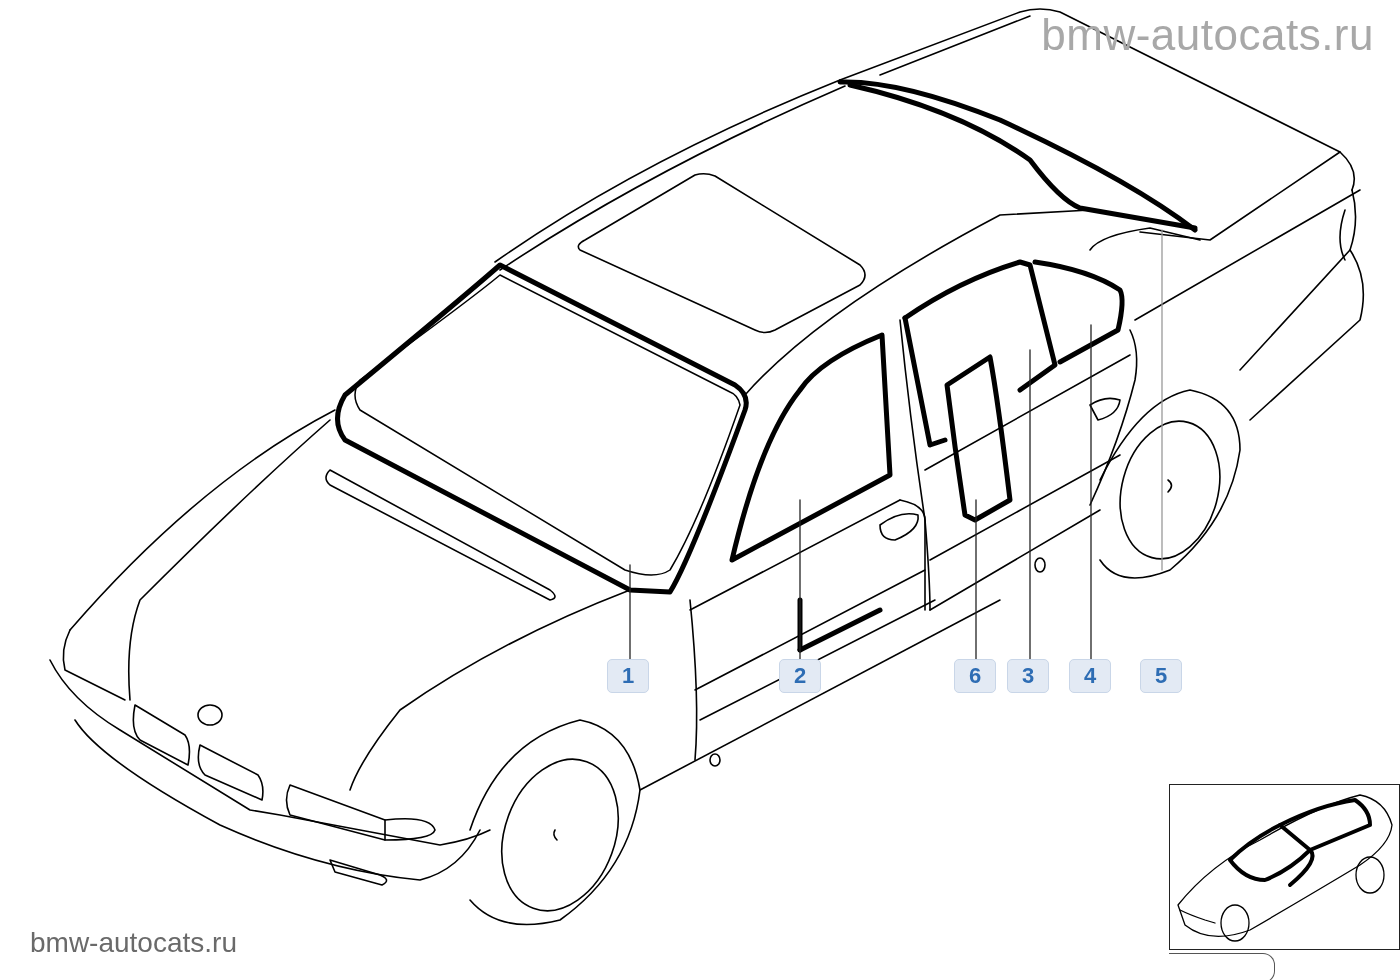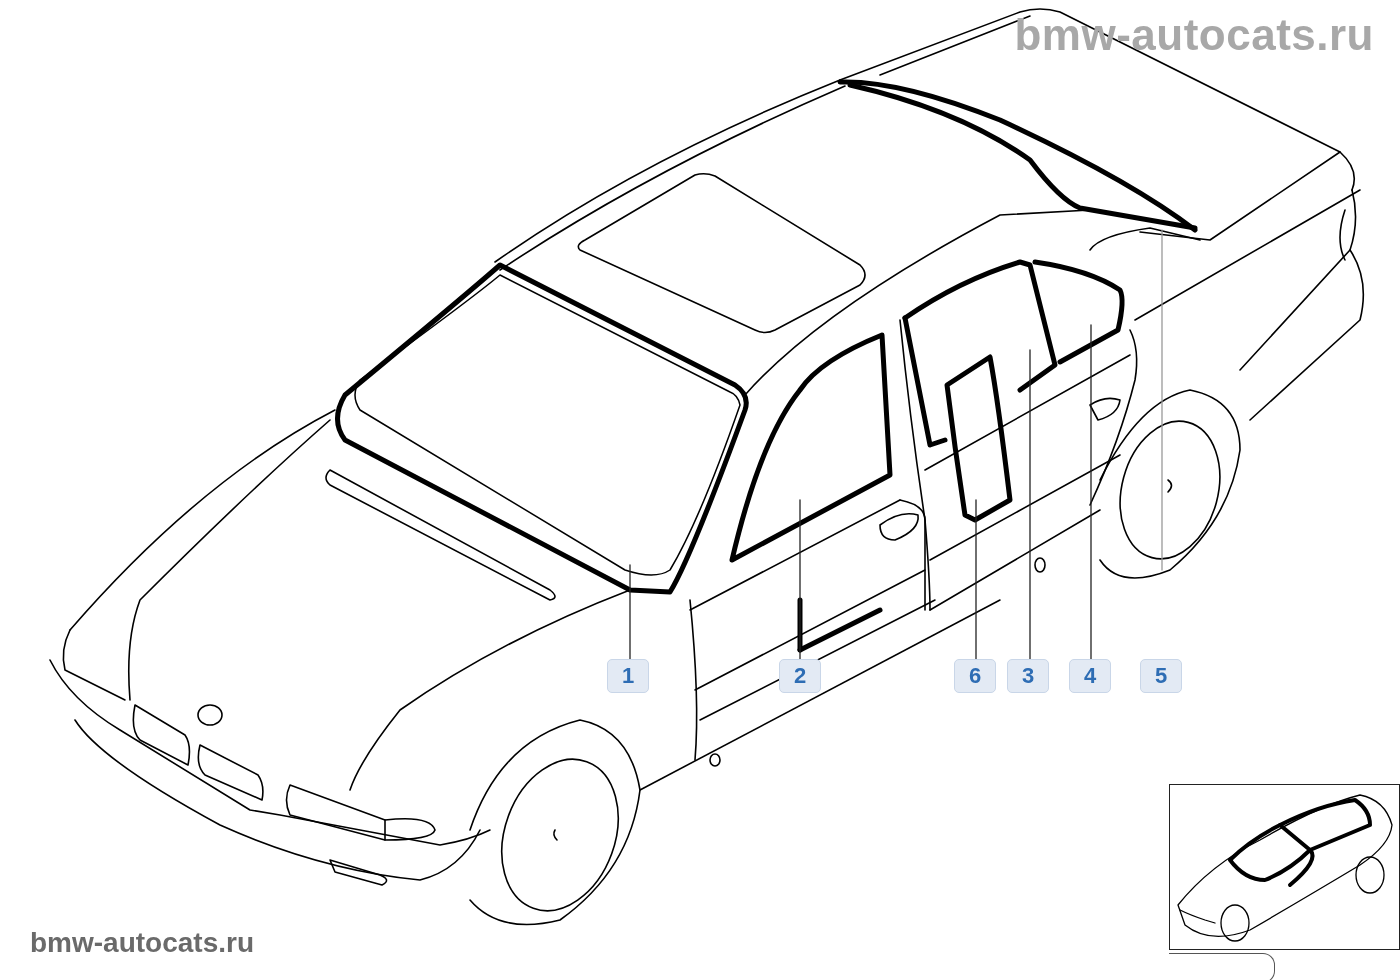--- a/index.html
+++ b/index.html
@@ -1,19 +1,19 @@
 <!DOCTYPE html>
 <html><head>
 <meta charset="utf-8">
 <style>
   html, body { margin: 0; padding: 0; background: #ffffff; }
   body { width: 1400px; height: 980px; position: relative; overflow: hidden;
          font-family: "Liberation Sans", sans-serif; }
   .diagram { position: absolute; left: 0; top: 0; width: 1400px; height: 980px; }
-  .watermark { position: absolute; font-family: "Liberation Sans", sans-serif; font-weight: bold; }
+  .watermark { position: absolute; font-family: "Liberation Sans", sans-serif; font-weight: normal; }
   .wm-top { right: 26px; top: 10px; font-size: 44px; color: #a8a8a8; letter-spacing: 0.5px; }
   .wm-bottom { left: 30px; top: 927px; font-size: 28px; color: #6a6a6a; }
   .callout { position: absolute; width: 42px; height: 34px; box-sizing: border-box;
              background: #e3eaf4; border: 1.5px solid #c9d6e8; border-radius: 5px;
              color: #2e6db4; font-weight: bold; font-size: 22px;
              display: flex; align-items: center; justify-content: center; cursor: pointer; }
   .thumb { position: absolute; left: 1169px; top: 784px; width: 231px; height: 166px;
            box-sizing: border-box; border: 1.5px solid #222; background: #fff; cursor: pointer; }
   .thumb-tab { position: absolute; left: 1169px; top: 953px; width: 106px; height: 30px;
                box-sizing: border-box; border: 1.5px solid #555; border-left: none;

